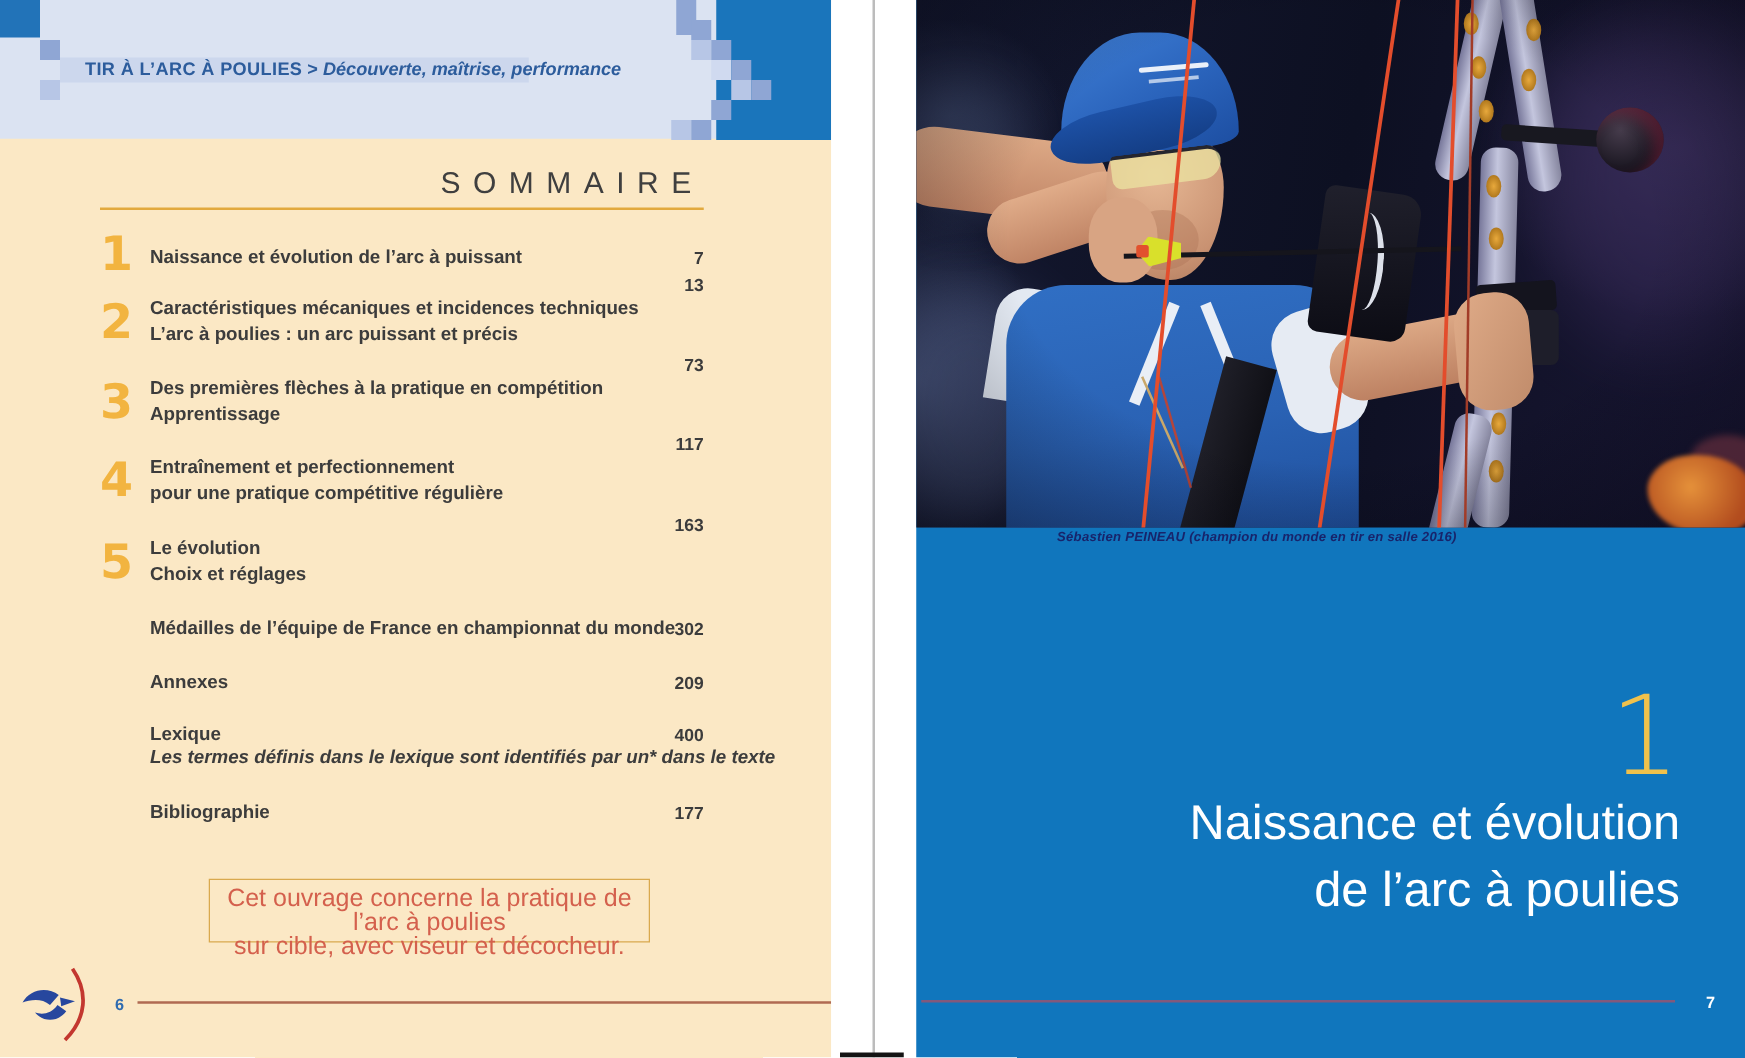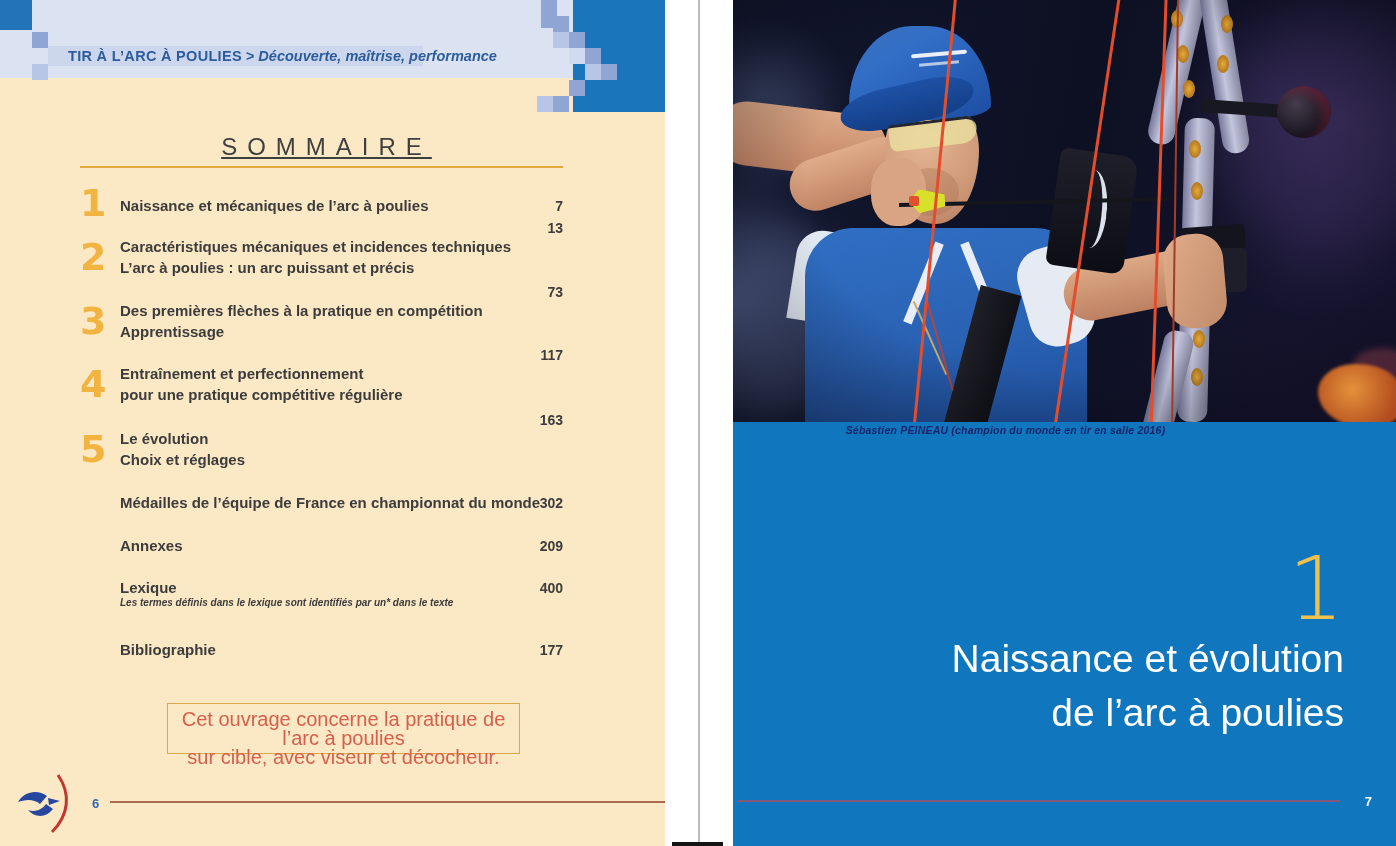--- a/index.html
+++ b/index.html
@@ -1,51 +1,51 @@
 <!DOCTYPE html>
 <html><head>
 <meta charset="utf-8">
 <style>
   * { margin:0; padding:0; box-sizing:border-box; }
   html,body { width:1396px; height:846px; background:#ffffff; font-family:"Liberation Sans", sans-serif; overflow:hidden; }
   .spread { position:relative; width:1396px; height:846px; background:#fff; }
 
   
   .page-left { position:absolute; left:0; top:0; width:665px; height:846px; background:#fbe8c5; overflow:hidden; }
-  .band { position:absolute; left:0; top:0; width:665px; height:78px; background:#dbe3f2; }
+  .band { position:absolute; left:0; top:0; width:665px; height:111px; background:#dbe3f2; }
   .band-strip { position:absolute; left:48px; top:46px; width:375px; height:20px; background:#ccd7ed; }
   .sq { position:absolute; }
   .sq-dark { background:#2273b8; }
   .sq-med { background:#8fa6d4; }
   .sq-light { background:#b7c6e6; }
   .sq-lighter { background:#d0daf0; }
   .band-block-right { position:absolute; left:573px; top:0; width:92px; height:112px; background:#1a75bb; }
   .band-text { position:absolute; left:68px; top:48px; font-size:14.5px; color:#2c5c9c; white-space:nowrap; }
   .band-text .series { font-weight:700; letter-spacing:.3px; }
   .band-text .sep { font-weight:700; margin:0 4px; }
   .band-text .subtitle { font-weight:700; font-style:italic; }
 
-  .sommaire-title { position:absolute; left:80px; top:133px; width:483px; text-align:center;
-    font-size:24px; font-weight:400; letter-spacing:10px; color:#3f3f3f; padding-left:10px;text-decoration:underline; }
+  .sommaire-title { position:absolute; left:80px; top:133px; width:483px; text-align:right;
+    font-size:24px; font-weight:400; letter-spacing:10px; color:#3f3f3f; padding-left:10px; }
   .gold-rule { position:absolute; left:80px; top:166px; width:483px; height:2px; background:#e2a93e; }
 
   .toc { position:absolute; left:80px; top:178px; width:483px; }
   .toc-item { position:absolute; left:0; width:483px; }
   .r1{top:17px;}  .r2{top:58px;}  .r3{top:122px;} .r4{top:185px;} .r5{top:250px;}
   .r6{top:314px;} .r7{top:357px;} .r8{top:399px;} .r9{top:461px;}
   .toc-num { position:absolute; left:0; top:0; width:38px; font-family:"DejaVu Sans",sans-serif;
     font-size:38px; line-height:42px; font-weight:600; color:#f2b440; }
   .r1 .toc-num { top:-13px; }
   .toc-text { position:absolute; left:40px; top:0; width:360px; }
   .toc-line { font-size:15px; line-height:21px; font-weight:700; color:#3c3c3c; white-space:nowrap; }
   .toc-line:empty { display:none; }
   .toc-page { position:absolute; right:0; bottom:0; font-size:14px; font-weight:700; color:#3c3c3c; }
   .r1 .toc-page, .r6 .toc-page, .r7 .toc-page, .r9 .toc-page { bottom:auto; top:3px; }
   .r8 .toc-page { bottom:auto; top:3px; }
-  .toc-note { position:absolute; left:40px; top:20px; font-size:10px; font-weight:700; font-style:italic;
+  .toc-note { position:absolute; left:40px; top:20px; font-size:15px; font-weight:700; font-style:italic;
     color:#3c3c3c; white-space:nowrap; }
   .toc-note:empty { display:none; }
 
   .note-box { position:absolute; left:167px; top:703px; width:353px; height:51px;
     border:1px solid #d9a94e; text-align:center; padding-top:6px; }
   .note-line { font-size:20px; line-height:19px; color:#d4604d; }
 
   .foot-left { position:absolute; left:0; top:770px; width:665px; height:70px; }
   .logo { position:absolute; left:8px; top:2px; }
   .pn-left { position:absolute; left:92px; top:26px; font-size:13px; font-weight:700; color:#2f6bb0; }
@@ -167,21 +167,21 @@
       </div>
     </header>
 
     <h1 class="sommaire-title">SOMMAIRE</h1>
     <div class="gold-rule"></div>
 
     <div class="toc">
       <div class="toc-item r1">
         <div class="toc-num">1</div>
         <div class="toc-text">
-            <div class="toc-line">Naissance et mécaniques de l’arc à poulies</div>
+            <div class="toc-line">Naissance et évolution de l’arc à puissant</div>
           </div>
         <div class="toc-page">7</div>
       </div>
       <div class="toc-item r2">
         <div class="toc-num">2</div>
         <div class="toc-text">
             <div class="toc-line">Caractéristiques mécaniques et incidences techniques</div>
             <div class="toc-line">L’arc à poulies : un arc puissant et précis</div>
           </div>
         <div class="toc-page">13</div>

